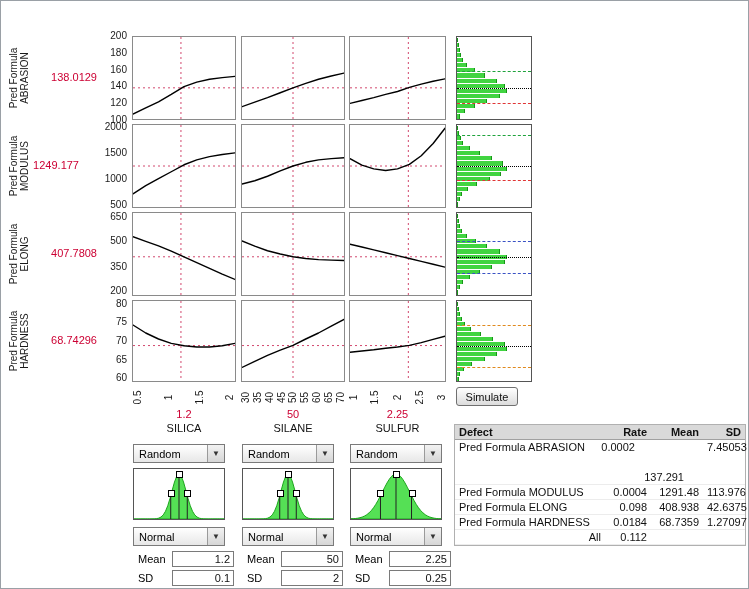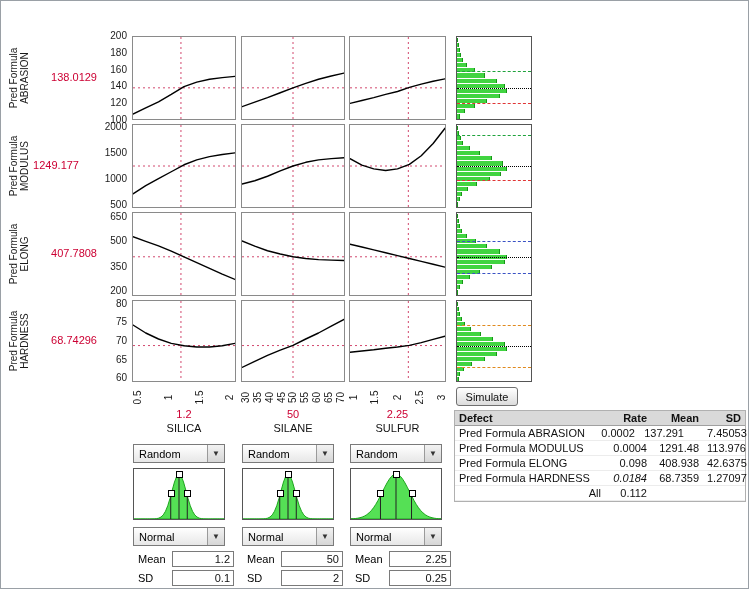--- a/index.html
+++ b/index.html
@@ -321,48 +321,48 @@
         </svg><div style="position: absolute; width: 5px; height: 5px; background: rgb(255, 255, 255); border: 1px solid rgb(0, 0, 0); left: 42px; top: 2px;"></div><div style="position: absolute; width: 5px; height: 5px; background: rgb(255, 255, 255); border: 1px solid rgb(0, 0, 0); left: 26.475px; top: 21px;"></div><div style="position: absolute; width: 5px; height: 5px; background: rgb(255, 255, 255); border: 1px solid rgb(0, 0, 0); left: 57.525px; top: 21px;"></div></div>
       <div style="position: absolute; left: 349px; top: 526px; width: 92px; height: 19px; border: 1px solid rgb(122, 122, 122); background: linear-gradient(rgb(255, 255, 255), rgb(231, 231, 231)); box-sizing: border-box; display: flex; align-items: center;">
         <span style="flex: 1 1 0%; padding-left: 5px; font-size: 11px; color: rgb(0, 0, 0);">Normal</span>
         <span style="width: 16px; align-self: stretch; border-left: 1px solid rgb(154, 154, 154); background: linear-gradient(rgb(242, 242, 242), rgb(214, 214, 214)); display: flex; align-items: center; justify-content: center; font-size: 8px; color: rgb(51, 51, 51);">▼</span>
       </div>
       <div style="position: absolute; left: 354px; top: 552px; width: 34px; font-size: 11px; color: rgb(0, 0, 0);">Mean</div>
       <div style="position: absolute; left: 388px; top: 550px; width: 62px; height: 16px; border: 1px solid rgb(122, 122, 122); background: rgb(255, 255, 255); box-sizing: border-box; font-size: 11px; text-align: right; padding-right: 3px; line-height: 14px;">2.25</div>
       <div style="position: absolute; left: 354px; top: 571px; width: 34px; font-size: 11px; color: rgb(0, 0, 0);">SD</div>
       <div style="position: absolute; left: 388px; top: 569px; width: 62px; height: 16px; border: 1px solid rgb(122, 122, 122); background: rgb(255, 255, 255); box-sizing: border-box; font-size: 11px; text-align: right; padding-right: 3px; line-height: 14px;">0.25</div>
       <div style="position: absolute; left: 455px; top: 386px; width: 62px; height: 19px; border: 1px solid rgb(112, 112, 112); border-radius: 3px; background: linear-gradient(rgb(255, 255, 255), rgb(220, 220, 220)); display: flex; align-items: center; justify-content: center; font-size: 11px; box-sizing: border-box;">Simulate</div>
-      <div style="position: absolute; left: 453px; top: 409px; width: 292px; border: 1px solid rgb(176, 176, 176); box-sizing: border-box; background: rgb(255, 255, 255);">
+      <div style="position: absolute; left: 453px; top: 423px; width: 292px; border: 1px solid rgb(176, 176, 176); box-sizing: border-box; background: rgb(255, 255, 255);">
         <div style="display: flex; background: rgb(217, 217, 217); border-bottom: 1px solid rgb(160, 160, 160); font-weight: bold;">
           <div style="width: 150px; padding: 1px 4px; font-size: 11px; box-sizing: border-box; text-align: left;">Defect</div>
           <div style="width: 46px; padding: 1px 4px; font-size: 11px; box-sizing: border-box; text-align: right;">Rate</div>
           <div style="width: 52px; padding: 1px 4px; font-size: 11px; box-sizing: border-box; text-align: right;">Mean</div>
           <div style="width: 42px; padding: 1px 4px; font-size: 11px; box-sizing: border-box; text-align: right;">SD</div>
         </div>
         <div style="display: flex; border-bottom: 1px solid rgb(236, 236, 236);">
           <div style="width: 150px; padding: 1px 4px; font-size: 11px; box-sizing: border-box; text-align: left; white-space: nowrap;">Pred Formula ABRASION</div>
           <div style="width: 46px; padding: 1px 4px; font-size: 11px; box-sizing: border-box; text-align: right; white-space: nowrap;">0.0002</div>
-          <div style="width: 52px; padding: 1px 4px; font-size: 11px; box-sizing: border-box; text-align: right; white-space: nowrap;">137.291</div>
+          <div style="width: 52px; padding: 1px 4px; font-size: 11px; box-sizing: border-box; text-align: right; white-space: nowrap; margin-top: 30px;">137.291</div>
           <div style="width: 42px; padding: 1px 4px; font-size: 11px; box-sizing: border-box; text-align: right; white-space: nowrap; margin-left: 15px;">7.45053</div>
         </div>
         <div style="display: flex; border-bottom: 1px solid rgb(236, 236, 236);">
           <div style="width: 150px; padding: 1px 4px; font-size: 11px; box-sizing: border-box; text-align: left; white-space: nowrap;">Pred Formula MODULUS</div>
           <div style="width: 46px; padding: 1px 4px; font-size: 11px; box-sizing: border-box; text-align: right; white-space: nowrap;">0.0004</div>
           <div style="width: 52px; padding: 1px 4px; font-size: 11px; box-sizing: border-box; text-align: right; white-space: nowrap;">1291.48</div>
           <div style="width: 42px; padding: 1px 4px; font-size: 11px; box-sizing: border-box; text-align: center; white-space: nowrap;">113.976</div>
         </div>
         <div style="display: flex; border-bottom: 1px solid rgb(236, 236, 236);">
           <div style="width: 150px; padding: 1px 4px; font-size: 11px; box-sizing: border-box; text-align: left; white-space: nowrap;">Pred Formula ELONG</div>
           <div style="width: 46px; padding: 1px 4px; font-size: 11px; box-sizing: border-box; text-align: right; white-space: nowrap;">0.098</div>
           <div style="width: 52px; padding: 1px 4px; font-size: 11px; box-sizing: border-box; text-align: right; white-space: nowrap;">408.938</div>
           <div style="width: 42px; padding: 1px 4px; font-size: 11px; box-sizing: border-box; text-align: right; white-space: nowrap;">42.6375</div>
         </div>
         <div style="display: flex; border-bottom: 1px solid rgb(236, 236, 236);">
           <div style="width: 150px; padding: 1px 4px; font-size: 11px; box-sizing: border-box; text-align: left; white-space: nowrap;">Pred Formula HARDNESS</div>
-          <div style="width: 46px; padding: 1px 4px; font-size: 11px; box-sizing: border-box; text-align: right; white-space: nowrap; font-style: italic;">0.0184</div>
+          <div style="width: 46px; padding: 1px 4px; font-size: 11px; box-sizing: border-box; text-align: right; white-space: nowrap;">0.0184</div>
           <div style="width: 52px; padding: 1px 4px; font-size: 11px; box-sizing: border-box; text-align: right; white-space: nowrap;">68.7359</div>
           <div style="width: 42px; padding: 1px 4px; font-size: 11px; box-sizing: border-box; text-align: right; white-space: nowrap;">1.27097</div>
         </div>
         <div style="display: flex; border-bottom: 1px solid rgb(236, 236, 236);">
           <div style="width: 150px; padding: 1px 4px; font-size: 11px; box-sizing: border-box; text-align: right; white-space: nowrap;">All</div>
           <div style="width: 46px; padding: 1px 4px; font-size: 11px; box-sizing: border-box; text-align: right; white-space: nowrap;">0.112</div>
           <div style="width: 52px; padding: 1px 4px; font-size: 11px; box-sizing: border-box; text-align: right; white-space: nowrap;"></div>
           <div style="width: 42px; padding: 1px 4px; font-size: 11px; box-sizing: border-box; text-align: right; white-space: nowrap;"></div>
         </div>
       </div>

